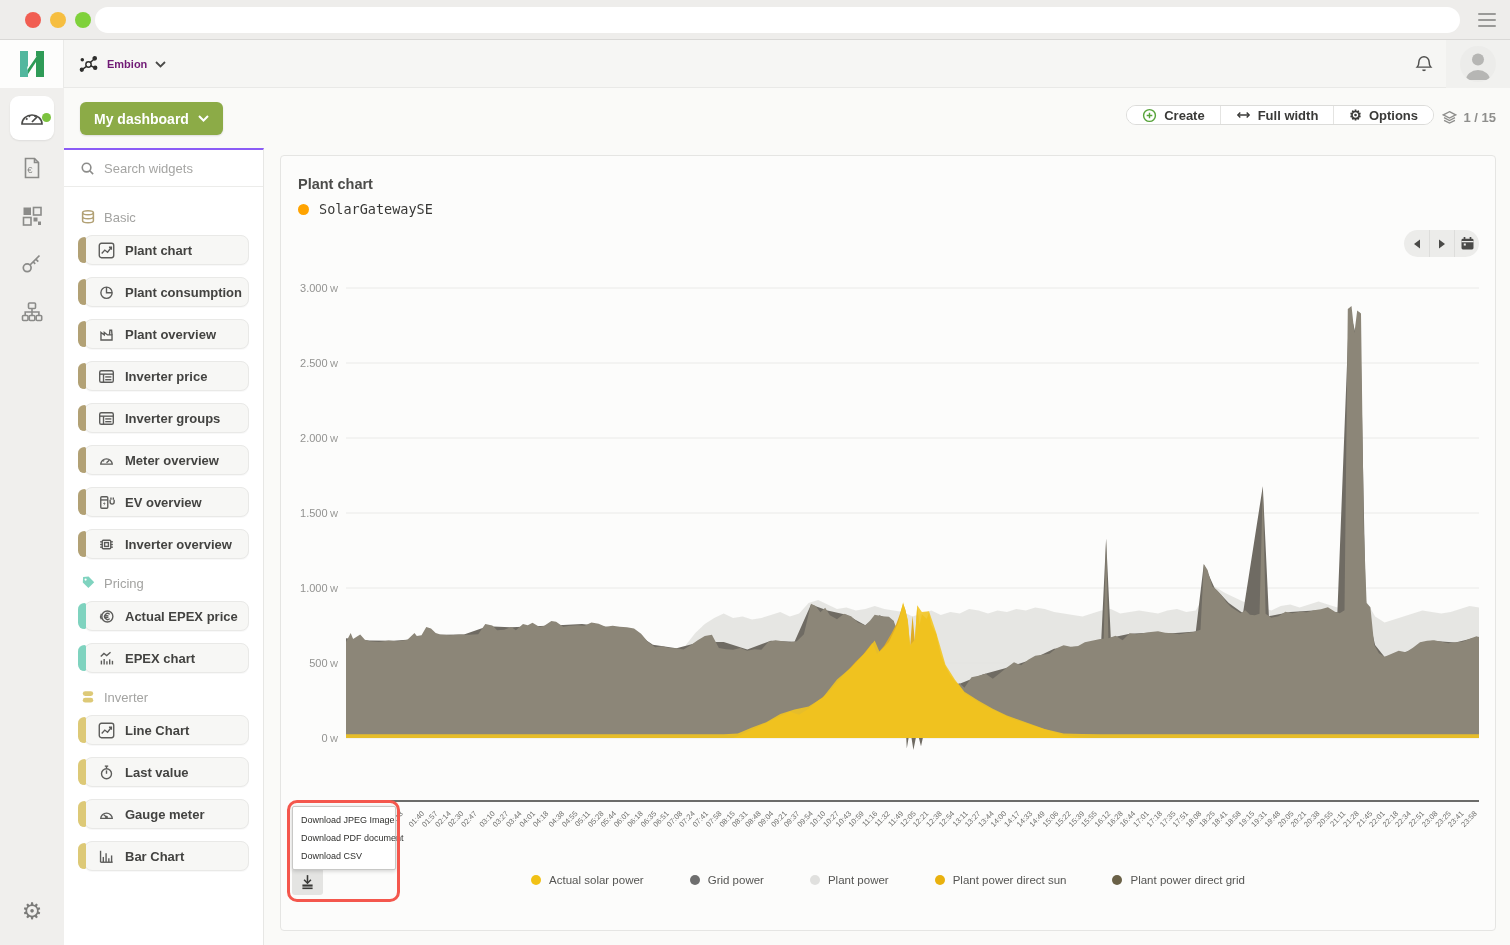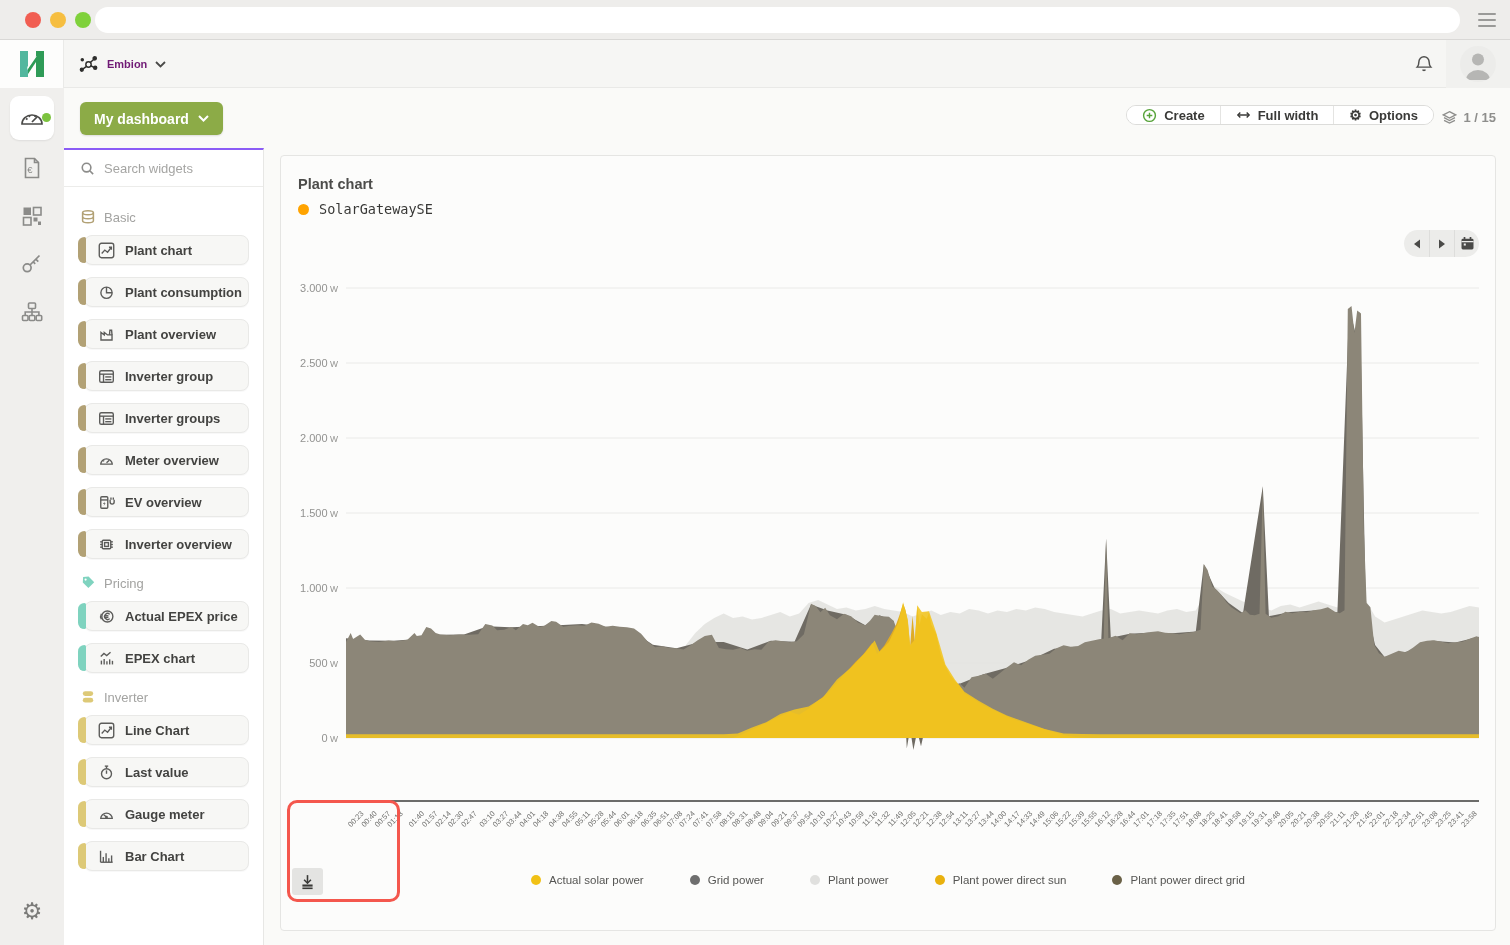--- a/index.html
+++ b/index.html
@@ -276,21 +276,21 @@
         </div>
         <div class="witem">
           <span class="accent" style="background:#b2a175"></span>
           <svg class="wicon" width="17" height="17" viewBox="0 0 16 16" fill="none" stroke="#5c5c5a" stroke-width="1.3">
             <rect x="1.6" y="2.6" width="12.8" height="10.8" rx="1.5"></rect>
             <line x1="1.6" y1="5.8" x2="14.4" y2="5.8"></line>
             <line x1="5.2" y1="5.8" x2="5.2" y2="13.4"></line>
             <line x1="6.8" y1="8.4" x2="12.6" y2="8.4"></line>
             <line x1="6.8" y1="11" x2="12.6" y2="11"></line>
           </svg>
-          <span class="wlabel">Inverter group</span>
+          <span class="wlabel">Inverter price</span>
         </div>
         <div class="witem">
           <span class="accent" style="background:#b2a175"></span>
           <svg class="wicon" width="17" height="17" viewBox="0 0 16 16" fill="none" stroke="#5c5c5a" stroke-width="1.3">
             <rect x="1.6" y="2.6" width="12.8" height="10.8" rx="1.5"></rect>
             <line x1="1.6" y1="5.8" x2="14.4" y2="5.8"></line>
             <line x1="5.2" y1="5.8" x2="5.2" y2="13.4"></line>
             <line x1="6.8" y1="8.4" x2="12.6" y2="8.4"></line>
             <line x1="6.8" y1="11" x2="12.6" y2="11"></line>
           </svg>
@@ -566,20 +566,25 @@
           <span class="leg-dot" style="background:#e9b10e"></span>
           <span class="leg-label">Plant power direct sun</span>
         </div>
         <div class="leg-item">
           <span class="leg-dot" style="background:#6a6147"></span>
           <span class="leg-label">Plant power direct grid</span>
         </div>
       </div>
 
     <div class="dl-highlight"></div>
+    <div class="dl-menu" id="dl-menu">
+        <div class="dl-menu-item">Download JPEG Image</div>
+        <div class="dl-menu-item">Download PDF document</div>
+        <div class="dl-menu-item">Download CSV</div>
+      </div>
     <div class="dl-btn">
       <svg width="17" height="17" viewBox="0 0 16 16" fill="none" stroke="#3a3a38" stroke-width="1.5">
         <path d="M8 2 v7.2"></path>
         <polyline points="4.8,6.4 8,9.6 11.2,6.4"></polyline>
         <line x1="3.2" y1="11.8" x2="12.8" y2="11.8" stroke-width="2"></line>
         <line x1="3.2" y1="14.4" x2="12.8" y2="14.4"></line>
       </svg>
     </div>
   </div>
 </div>

